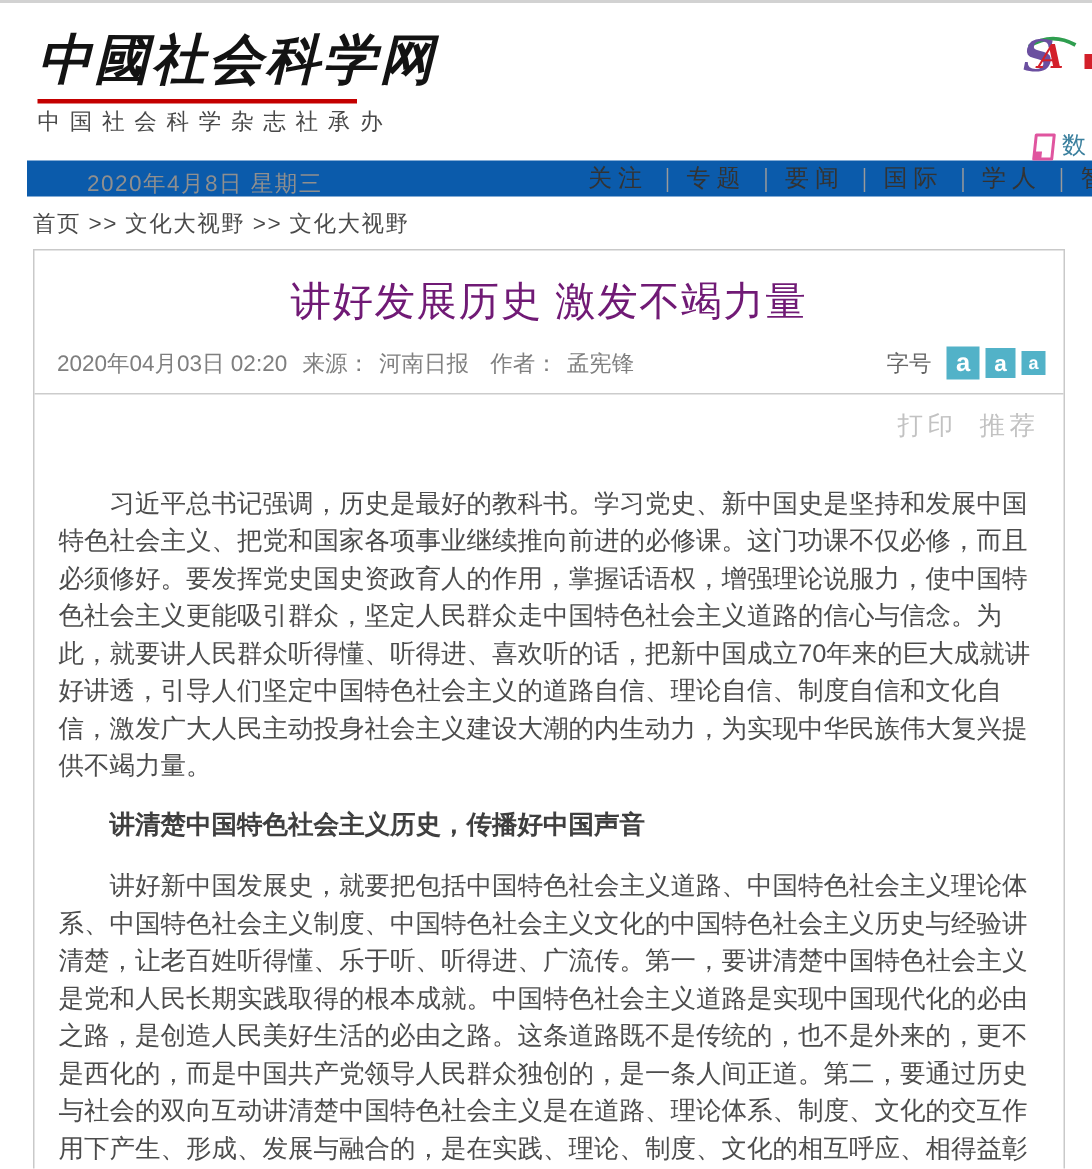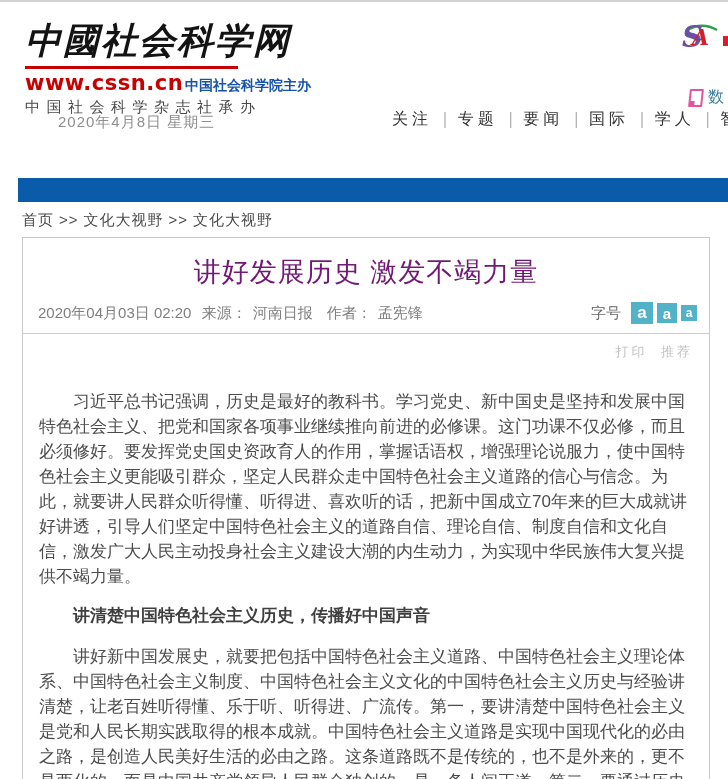--- a/index.html
+++ b/index.html
@@ -2,21 +2,21 @@
 <html><head>
 <meta charset="utf-8">
 <style>
   html,body{margin:0;padding:0;}
   body{
     width:728px;height:779px;overflow:hidden;position:relative;
     background:#fff;font-family:"Liberation Sans",sans-serif;
     border-top:2px solid #d2d2d2;box-sizing:border-box;
   }
   
-  .header{position:relative;height:176px;}
+  .header{position:relative;height:105px;}
   .logo-block{position:absolute;left:25px;top:14px;}
   .logo-calligraphy{
     font-family:"DejaVu Serif",serif;font-weight:bold;font-style:italic;
     font-size:36px;color:#131313;letter-spacing:2px;line-height:1.35;white-space:nowrap;
   }
   .logo-redline{width:213px;height:3px;background:#c40000;margin-top:1px;}
   .logo-url-row{display:flex;align-items:baseline;margin-top:2px;white-space:nowrap;}
   .logo-url{color:#c80000;font-weight:bold;font-size:21px;font-family:"DejaVu Sans",sans-serif;letter-spacing:.5px;}
   .logo-host{color:#1853a8;font-weight:bold;font-size:14px;margin-left:2px;}
   .logo-subtitle{color:#494949;font-size:15px;letter-spacing:6.5px;margin-top:3px;white-space:nowrap;}
@@ -54,41 +54,37 @@
   .font-size-ctl{display:flex;align-items:center;color:#666;}
   .font-size-ctl .fs-label{margin-right:6px;}
   .fs-btn{
     background:#52b2c8;color:#fff;border:none;display:inline-flex;
     align-items:center;justify-content:center;font-weight:bold;
     margin-left:4px;cursor:pointer;font-family:"Liberation Sans",sans-serif;padding:0;
   }
   .fs-btn.large{width:22px;height:22px;font-size:17px;}
   .fs-btn.medium{width:20px;height:20px;font-size:15px;}
   .fs-btn.small{width:16px;height:16px;font-size:12px;}
-  .tools-row{text-align:right;color:#c2c2c2;font-size:13px;padding:9px 16px 0 0;}
+  .tools-row{text-align:right;color:#c2c2c2;font-size:17px;padding:9px 16px 0 0;}
   .tool-link{letter-spacing:3px;margin-left:10px;cursor:pointer;}
   
   .article-body{padding:28px 13px 0 16px;font-size:17px;line-height:25px;color:#4c4c4c;}
   .article-body p{text-indent:2em;margin:0 0 12px 0;}
   .article-subheading{
     text-indent:2em;font-size:17px;line-height:25px;color:#3f3f3f;
     font-weight:bold;margin:14px 0 16px 0;
   }
 </style>
 </head>
 <body>
 
 <div class="header">
   <div class="logo-block">
     <div class="logo-calligraphy">中國社会科学网</div>
     <div class="logo-redline"></div>
-    <div class="logo-url-row">
-      <span class="logo-url">www.cssn.cn</span>
-      <span class="logo-host">中国社会科学院主办</span>
-    </div>
     <div class="logo-subtitle">中国社会科学杂志社承办</div>
   </div>
 
   <div class="header-date">2020年4月8日 星期三</div>
 
   <div class="brand-emblem">
     <svg width="42" height="32" viewBox="0 0 42 32">
       <path d="M5 10 Q 20 0 36 9" stroke="#2f9e4f" stroke-width="2.5" fill="none"></path>
       <text x="1" y="26" font-size="29" font-style="italic" font-weight="bold" fill="#6b4fa0" font-family="DejaVu Serif,serif">S</text>
       <text x="11" y="24" font-size="22" font-style="italic" font-weight="bold" fill="#d3202a" font-family="DejaVu Serif,serif">A</text>

